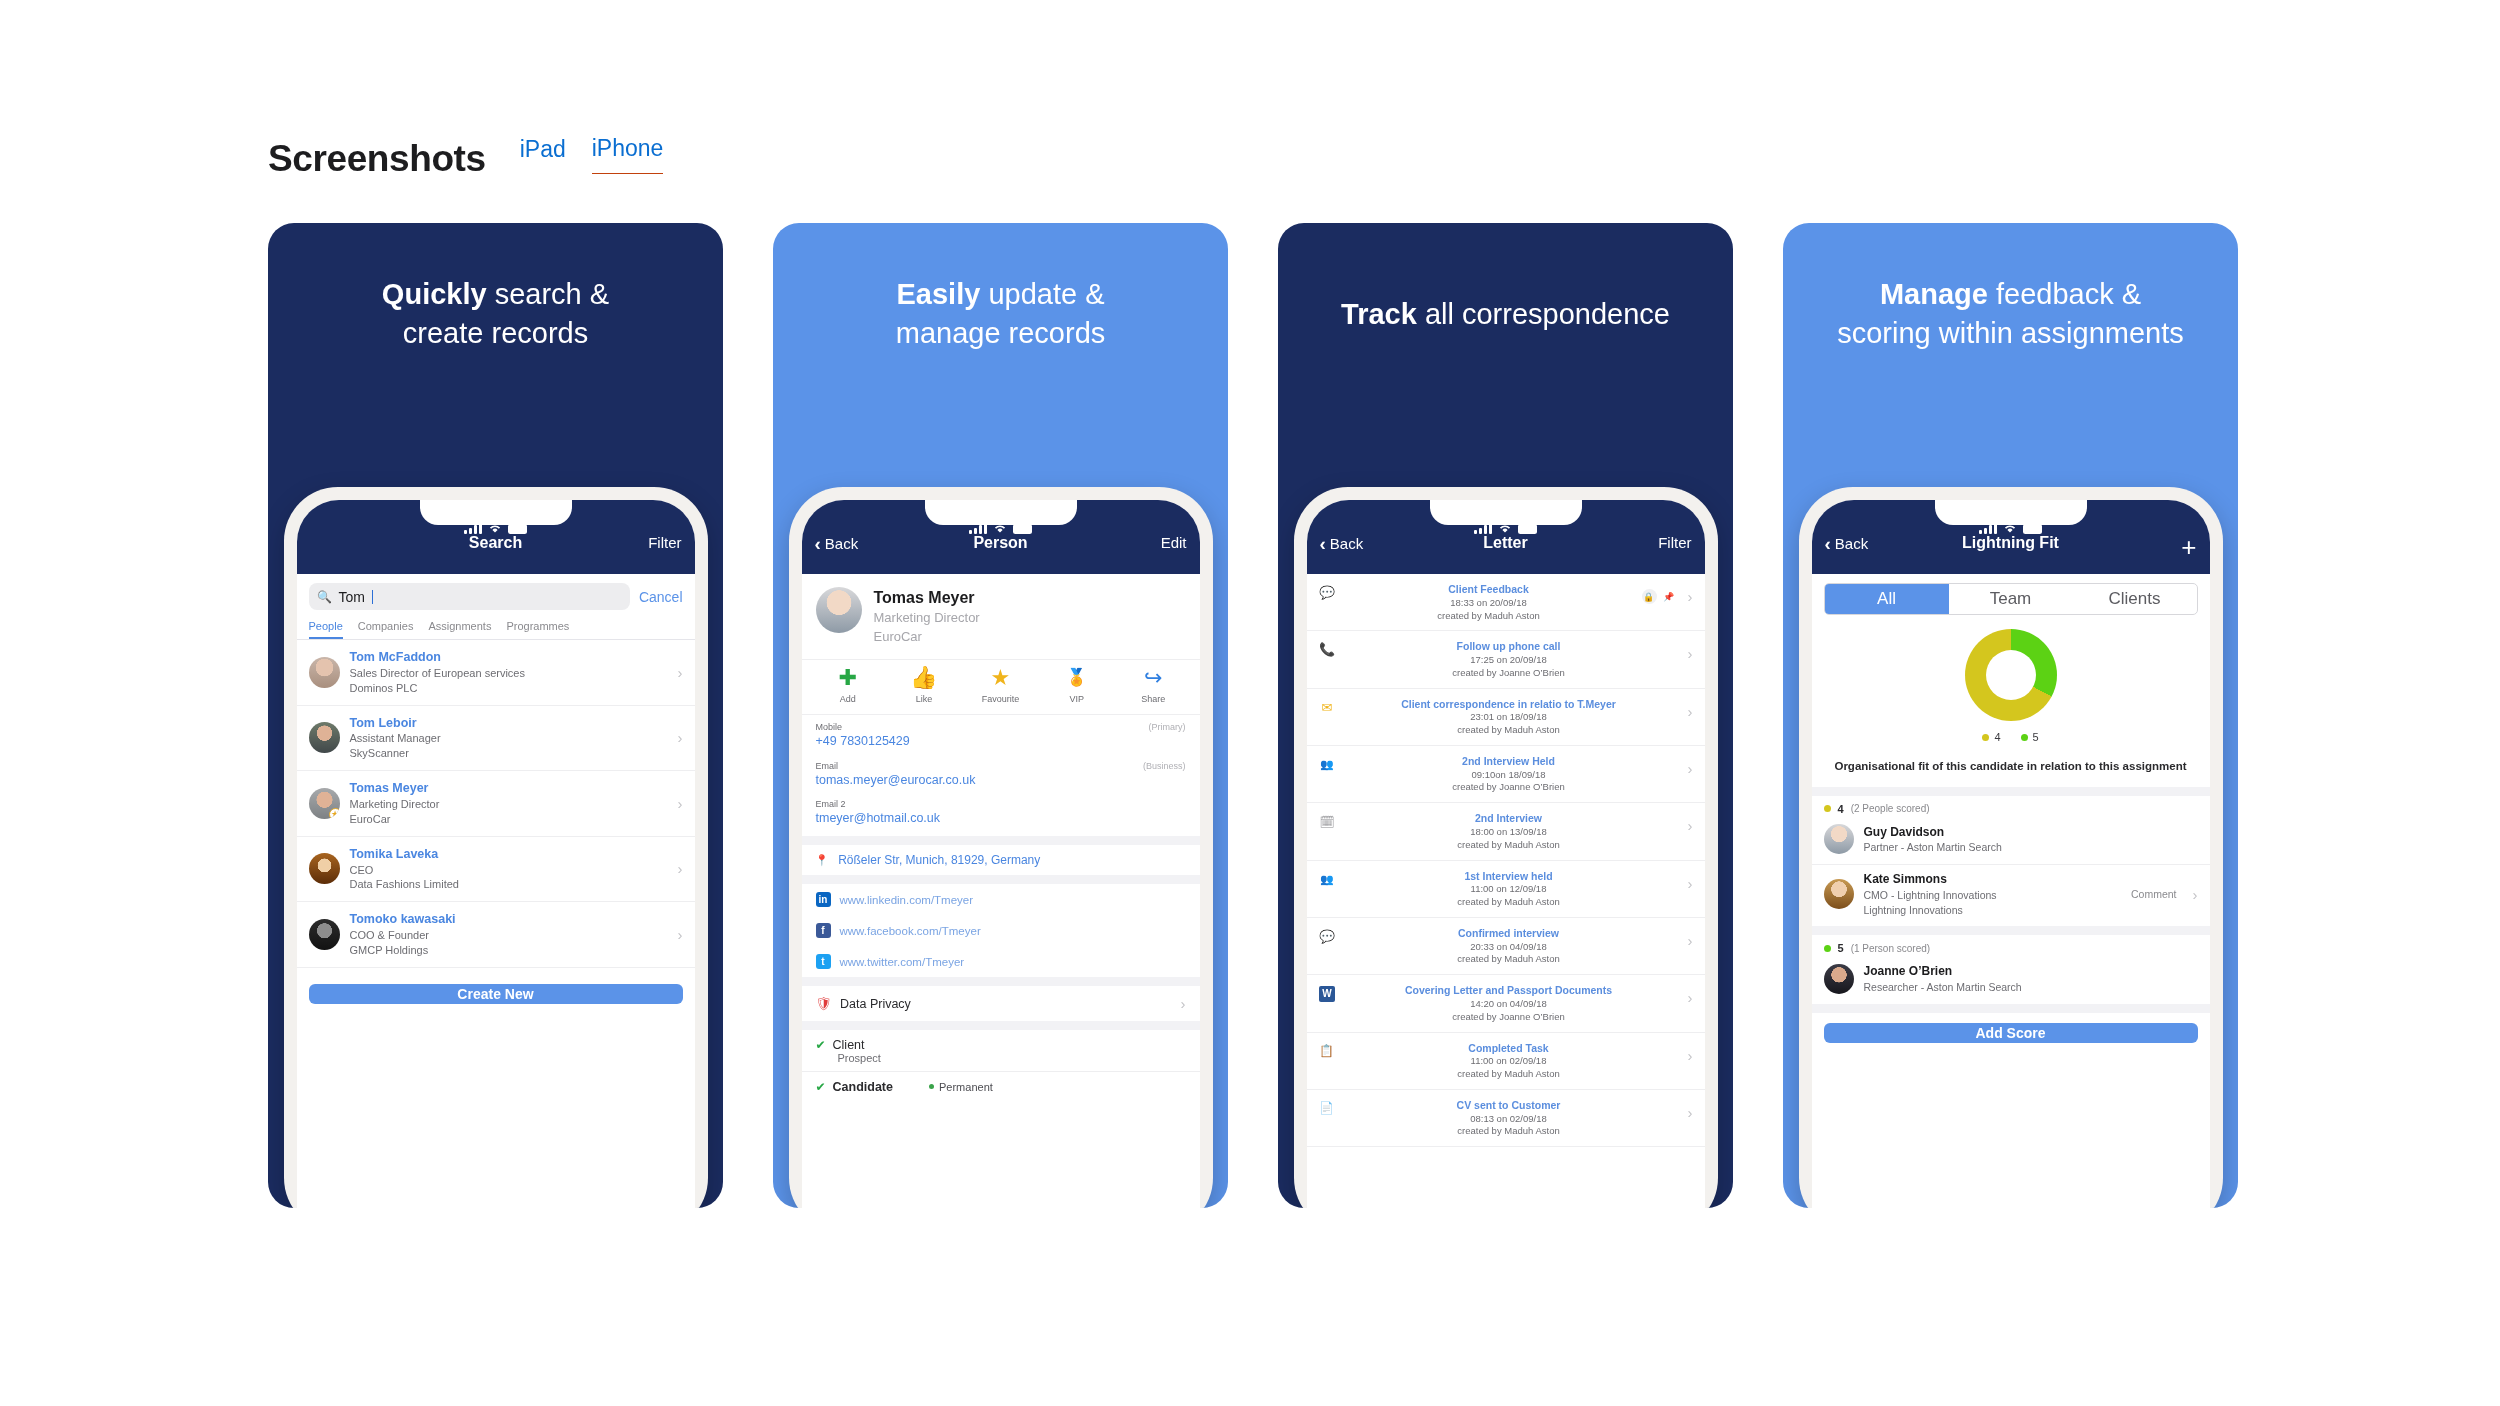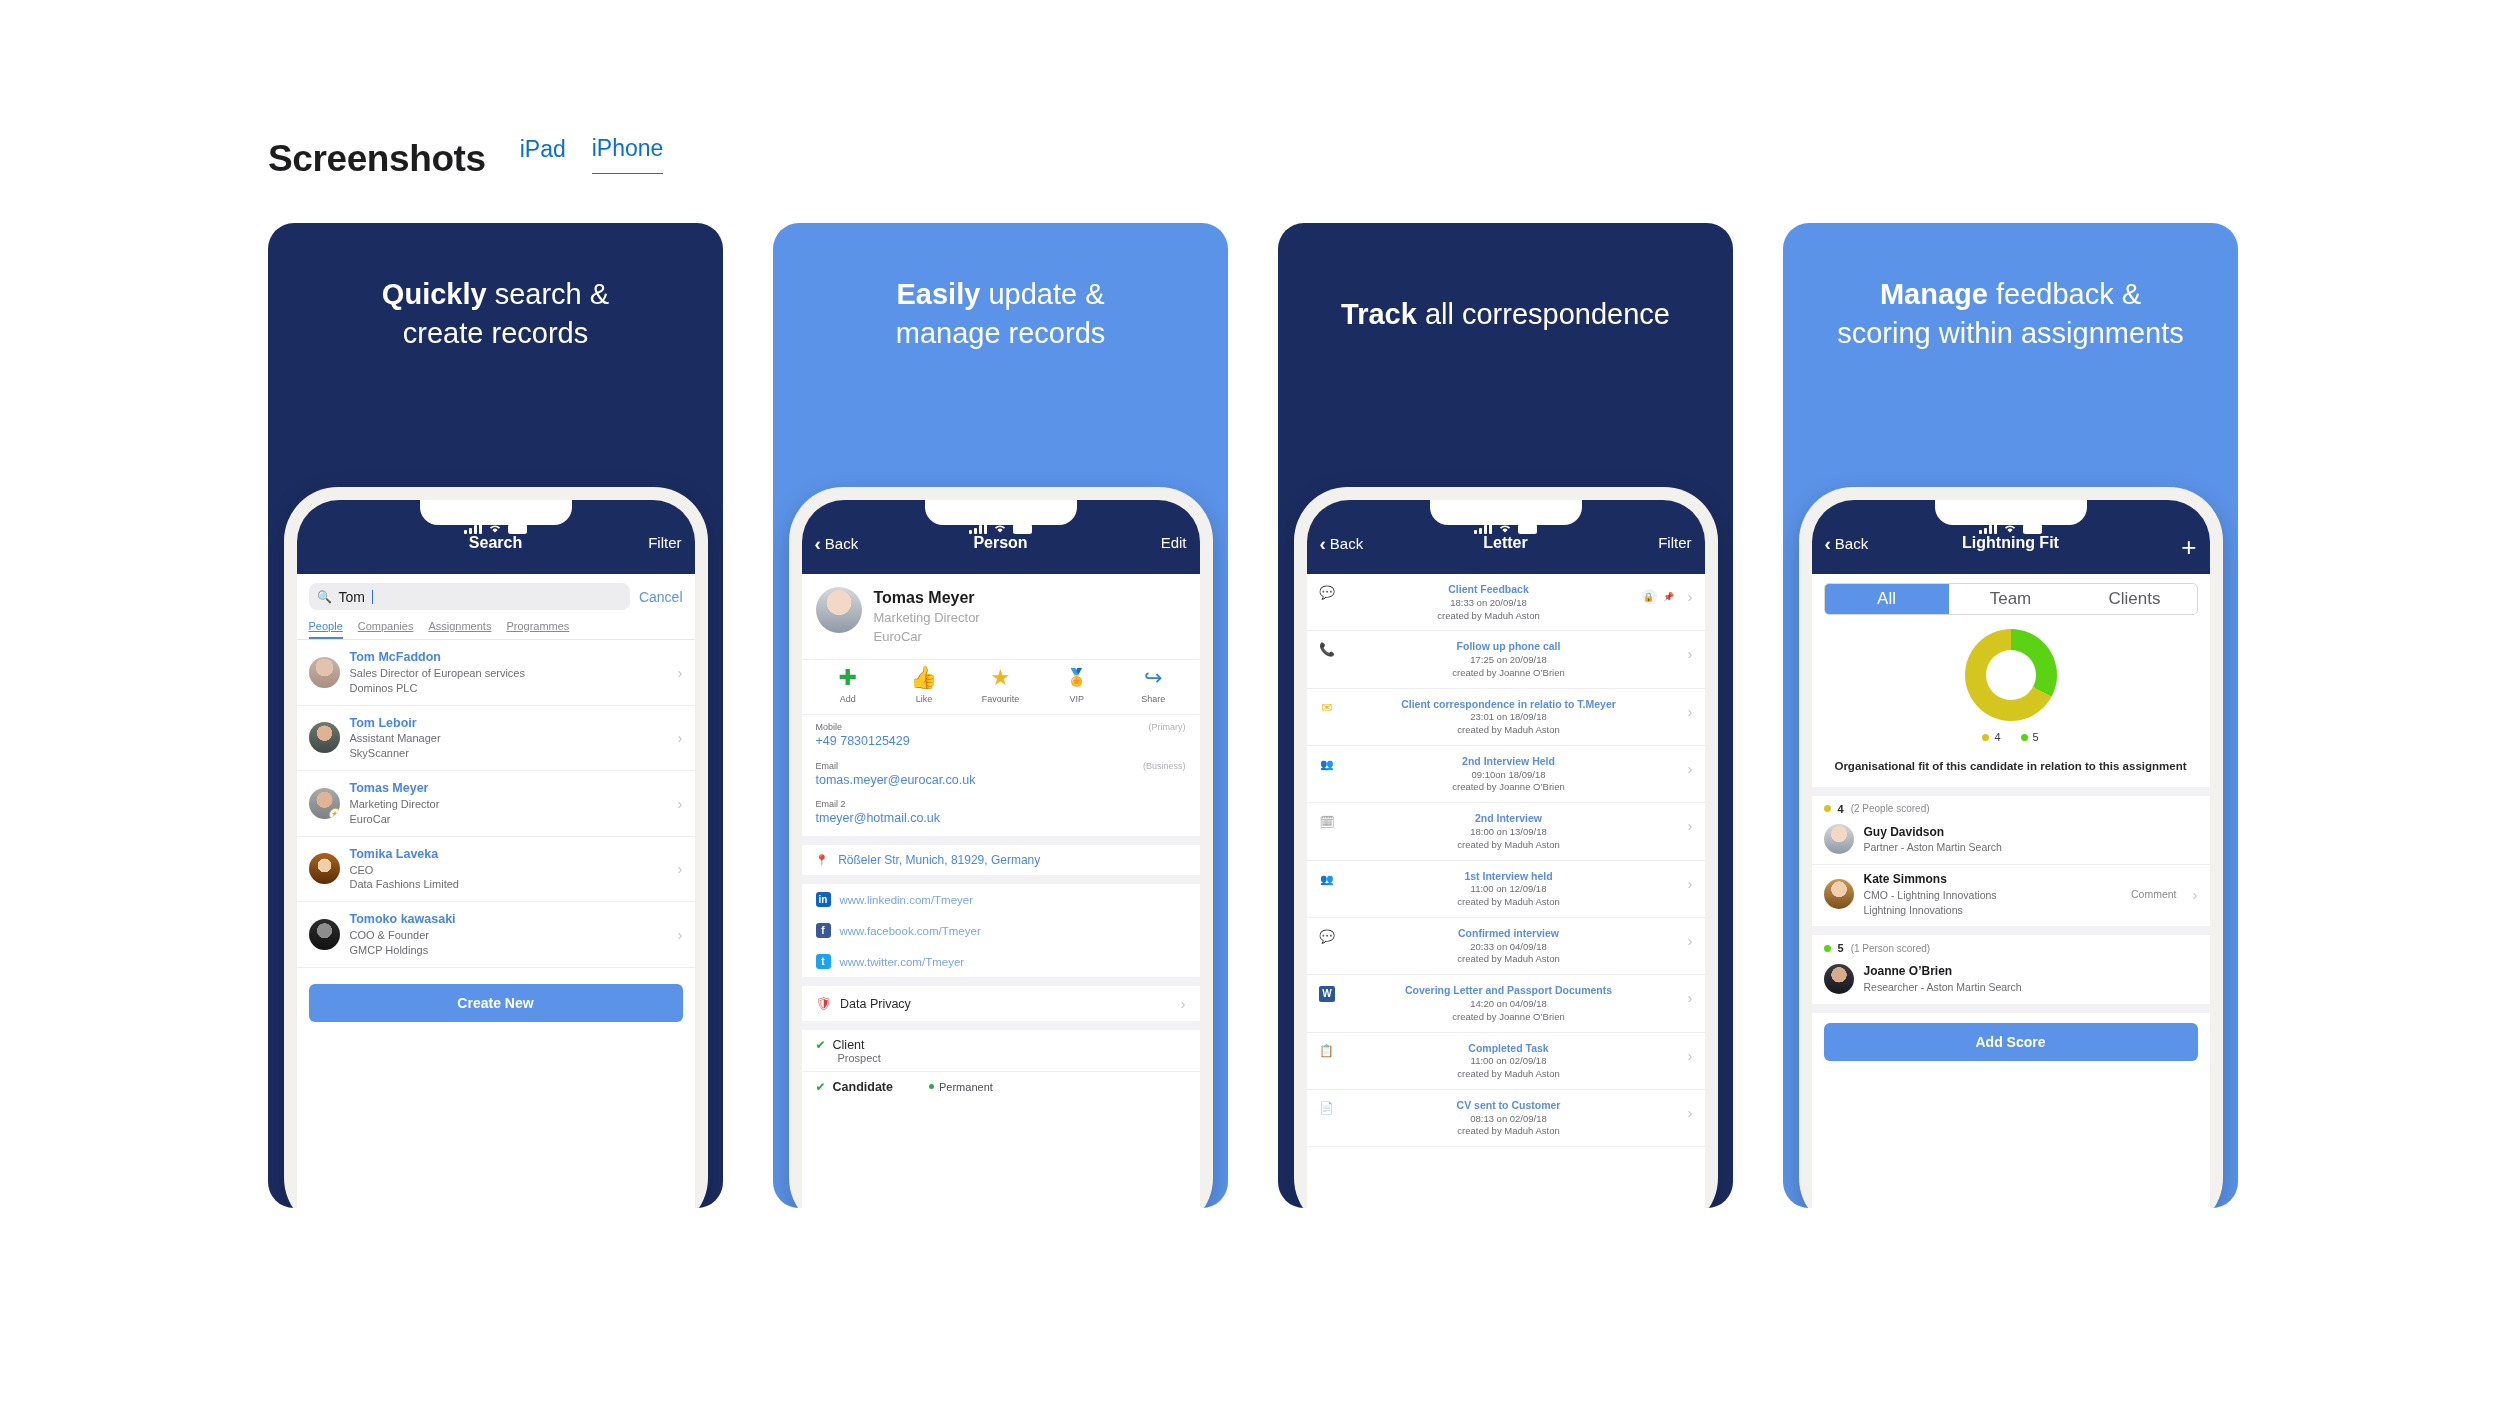--- a/index.html
+++ b/index.html
@@ -86,21 +86,21 @@
   .searchbox {
     flex:1; background:#ededef; border-radius:8px; height:27px;
     display:flex; align-items:center; gap:6px; padding:0 9px;
   }
   .searchbox .q { color:#8a8a8e; font-size:12px; }
   .searchbox .val { font-size:14px; color:#1c1c1e; }
   .caret { display:inline-block; width:1.5px; height:14px; background:#2c6fd6; margin-left:1px; vertical-align:-2px;}
   .cancel { color:#5b93e8; font-size:14px; }
 
   .seg-tabs { display:flex; gap:0; padding:0 12px; border-bottom:1px solid #e5e5ea; }
-  .seg-tab { font-size:11px; color:#8a8a8e; padding:4px 0 5px 0; margin-right:15px; white-space:nowrap;text-decoration:underline; }
+  .seg-tab { font-size:11px; color:#8a8a8e; padding:4px 0 5px 0; margin-right:15px; white-space:nowrap; }
   .seg-tab.active { color:#4a86e0; border-bottom:2px solid #4a86e0; }
 
   .person-row { display:flex; align-items:center; gap:10px; padding:9px 12px; border-bottom:1px solid #eeeef0; }
   .avatar { width:31px; height:31px; border-radius:50%; flex:0 0 auto; position:relative; overflow:hidden;
             background:#b8b8bd; }
   .avatar.a1 { background: radial-gradient(circle at 50% 34%, #e4c3ae 0 34%, transparent 35%), linear-gradient(#c9b6aa,#a98f7e); }
   .avatar.a2 { background: radial-gradient(circle at 50% 36%, #dfb296 0 30%, transparent 31%), linear-gradient(#6e7a6a,#41484a); }
   .avatar.a3 { background: radial-gradient(circle at 50% 38%, #e0b296 0 32%, transparent 33%), linear-gradient(#a7a9ab,#7d8184); }
   .avatar.a4 { background: radial-gradient(circle at 50% 40%, #f0cfa6 0 28%, transparent 29%), linear-gradient(#a8641f,#5c2d08); }
   .avatar.a5 { background: radial-gradient(circle at 50% 38%, #8d8d8d 0 30%, transparent 31%), linear-gradient(#2c2c2c,#121212); }
@@ -108,21 +108,21 @@
   .avatar.g2 { background: radial-gradient(circle at 50% 34%, #f0cfae 0 31%, transparent 32%), linear-gradient(#c89a52,#7d4f1c); }
   .avatar.g3 { background: radial-gradient(circle at 50% 36%, #d9a98c 0 31%, transparent 32%), linear-gradient(#3b3b46,#17171d); }
   .star-badge { position:absolute; right:-2px; bottom:-2px; width:13px; height:13px; border-radius:50%;
     background:#fff; border:1px solid #e3a92b; color:#e8a81f; font-size:9px; line-height:11px; text-align:center; }
   .pinfo { flex:1; min-width:0; }
   .pname { color:#4a86e0; font-size:12.5px; font-weight:bold; line-height:1.35; }
   .pmeta { color:#6d6d72; font-size:11px; line-height:1.35; }
   .chev { color:#c3c3c7; font-size:15px; padding-left:6px; }
 
   .primary-btn {
-    margin:16px 12px 0 12px; height:38px; border-radius:6px; background:#5b93e8;
+    margin:16px 12px 0 12px; height:20px; border-radius:6px; background:#5b93e8;
     color:#fff; font-size:14px; font-weight:bold; display:flex; align-items:center; justify-content:center;
   }
 
   
   .p-head { display:flex; gap:12px; padding:13px 14px 13px 14px; align-items:flex-start; }
   .p-head .avatar { width:46px; height:46px; }
   .p-name { font-size:16px; font-weight:bold; color:#1c1c1e; line-height:1.4; }
   .p-sub  { font-size:13px; color:#a6a6ab; line-height:1.4; }
   .actionbar { display:flex; justify-content:space-around; padding:6px 8px 10px 8px; border-top:1px solid #eeeef0; border-bottom:1px solid #eeeef0; }
   .act { display:flex; flex-direction:column; align-items:center; gap:4px; width:54px; }

